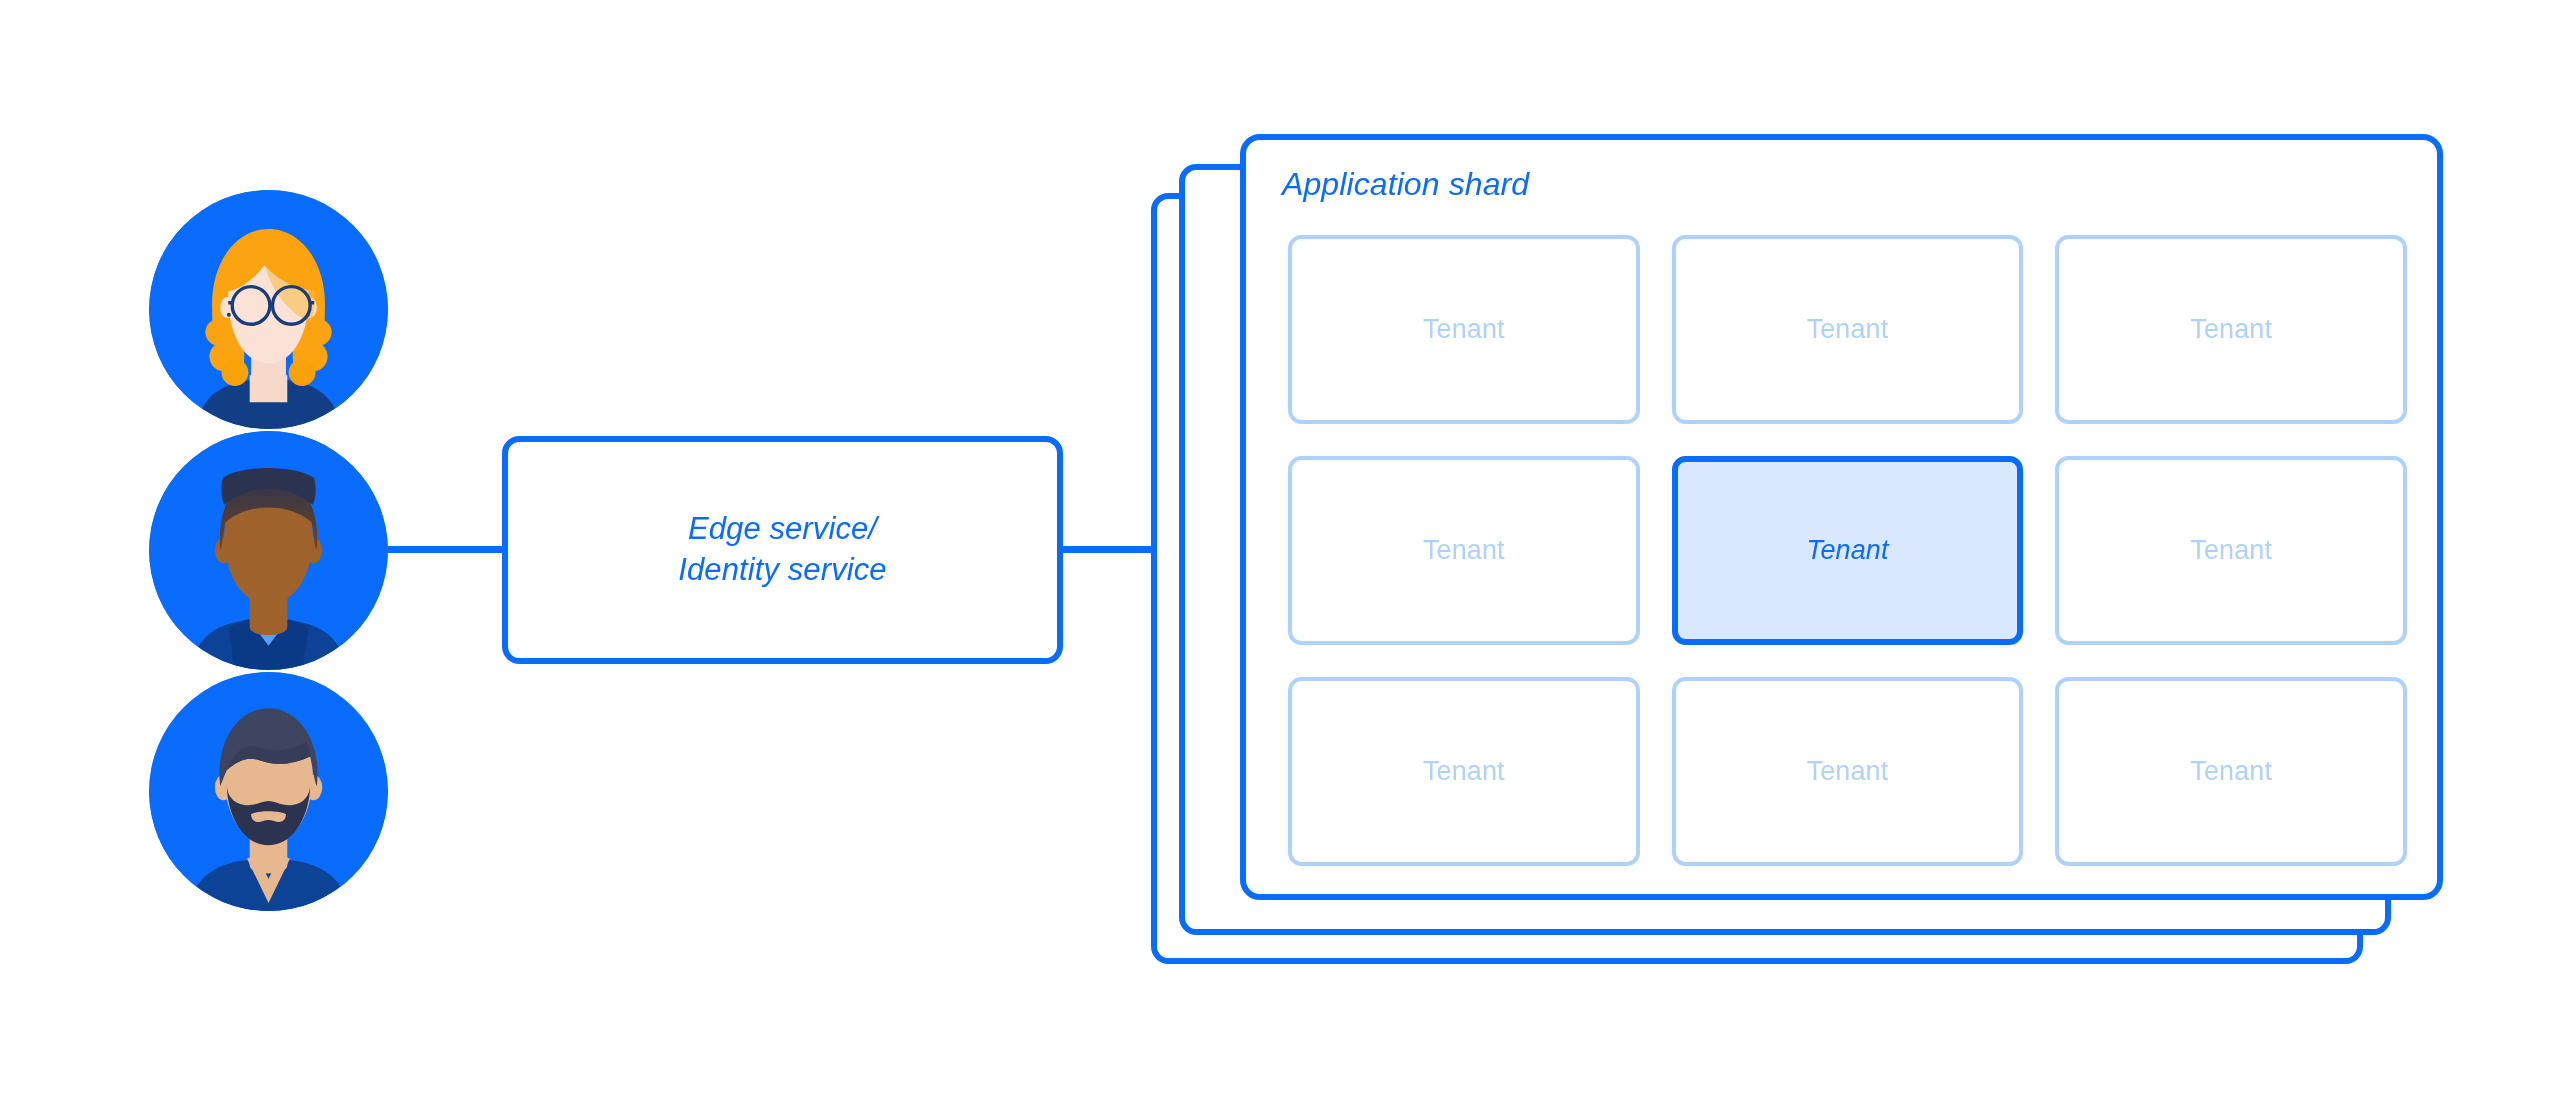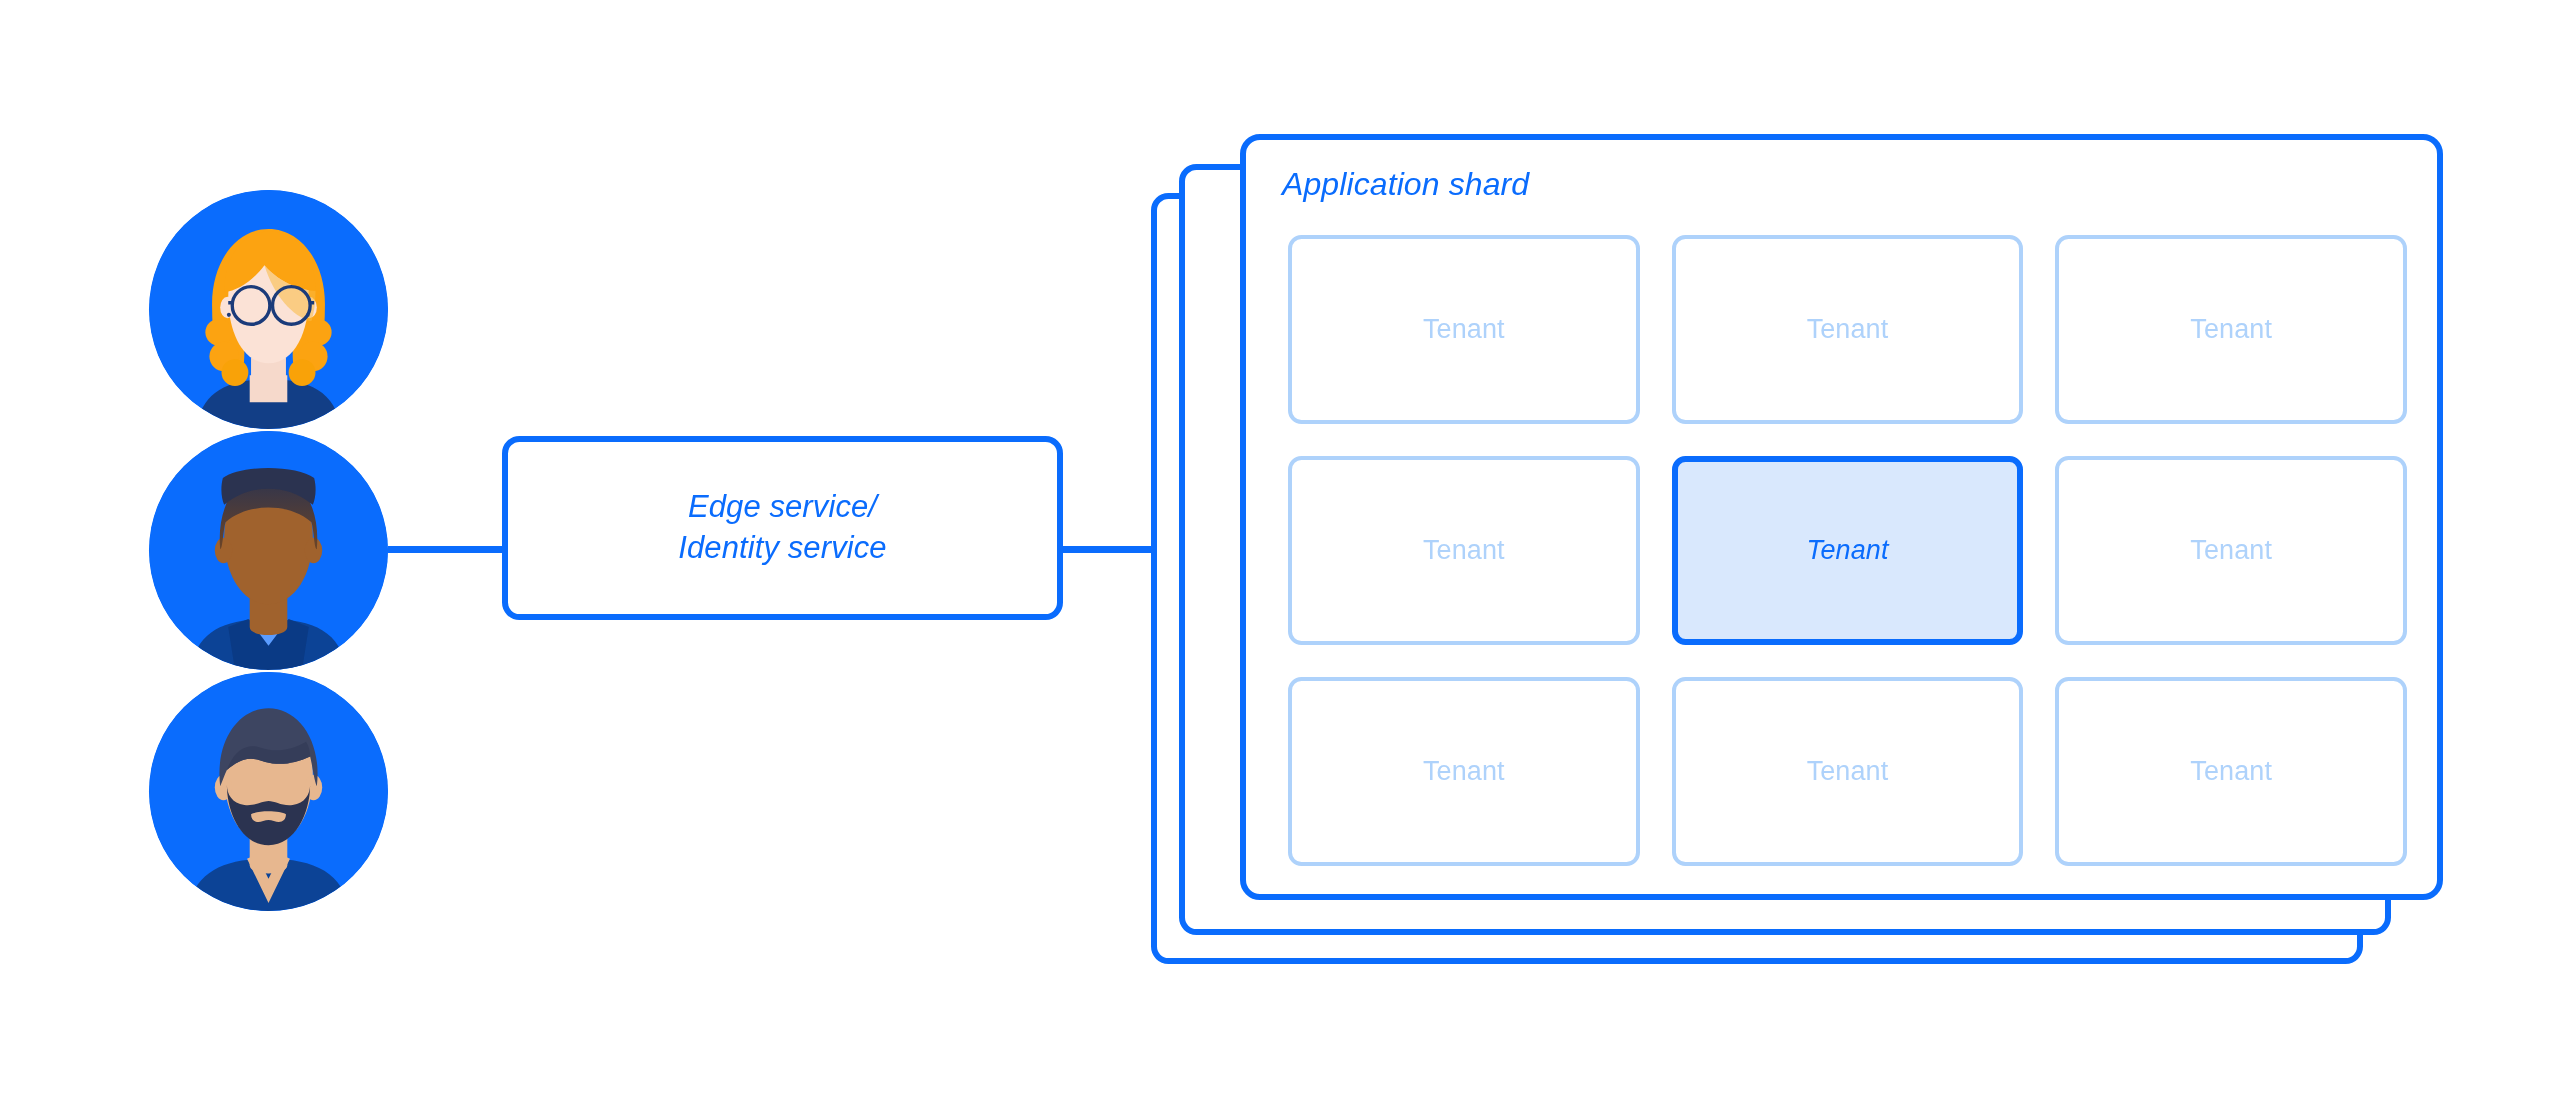--- a/index.html
+++ b/index.html
@@ -58,21 +58,21 @@
     width: 117px;
     height: 7.4px;
   }
 
   
   .edge-box {
     position: absolute;
     left: 502px;
     top: 436px;
     width: 561px;
-    height: 184px;
+    height: 228px;
     box-sizing: border-box;
     border: 6px solid #0a6cfd;
     border-radius: 17.4px;
     background: #ffffff;
     display: flex;
     align-items: center;
     justify-content: center;
   }
   .edge-label {
     color: #0a6cfd;

